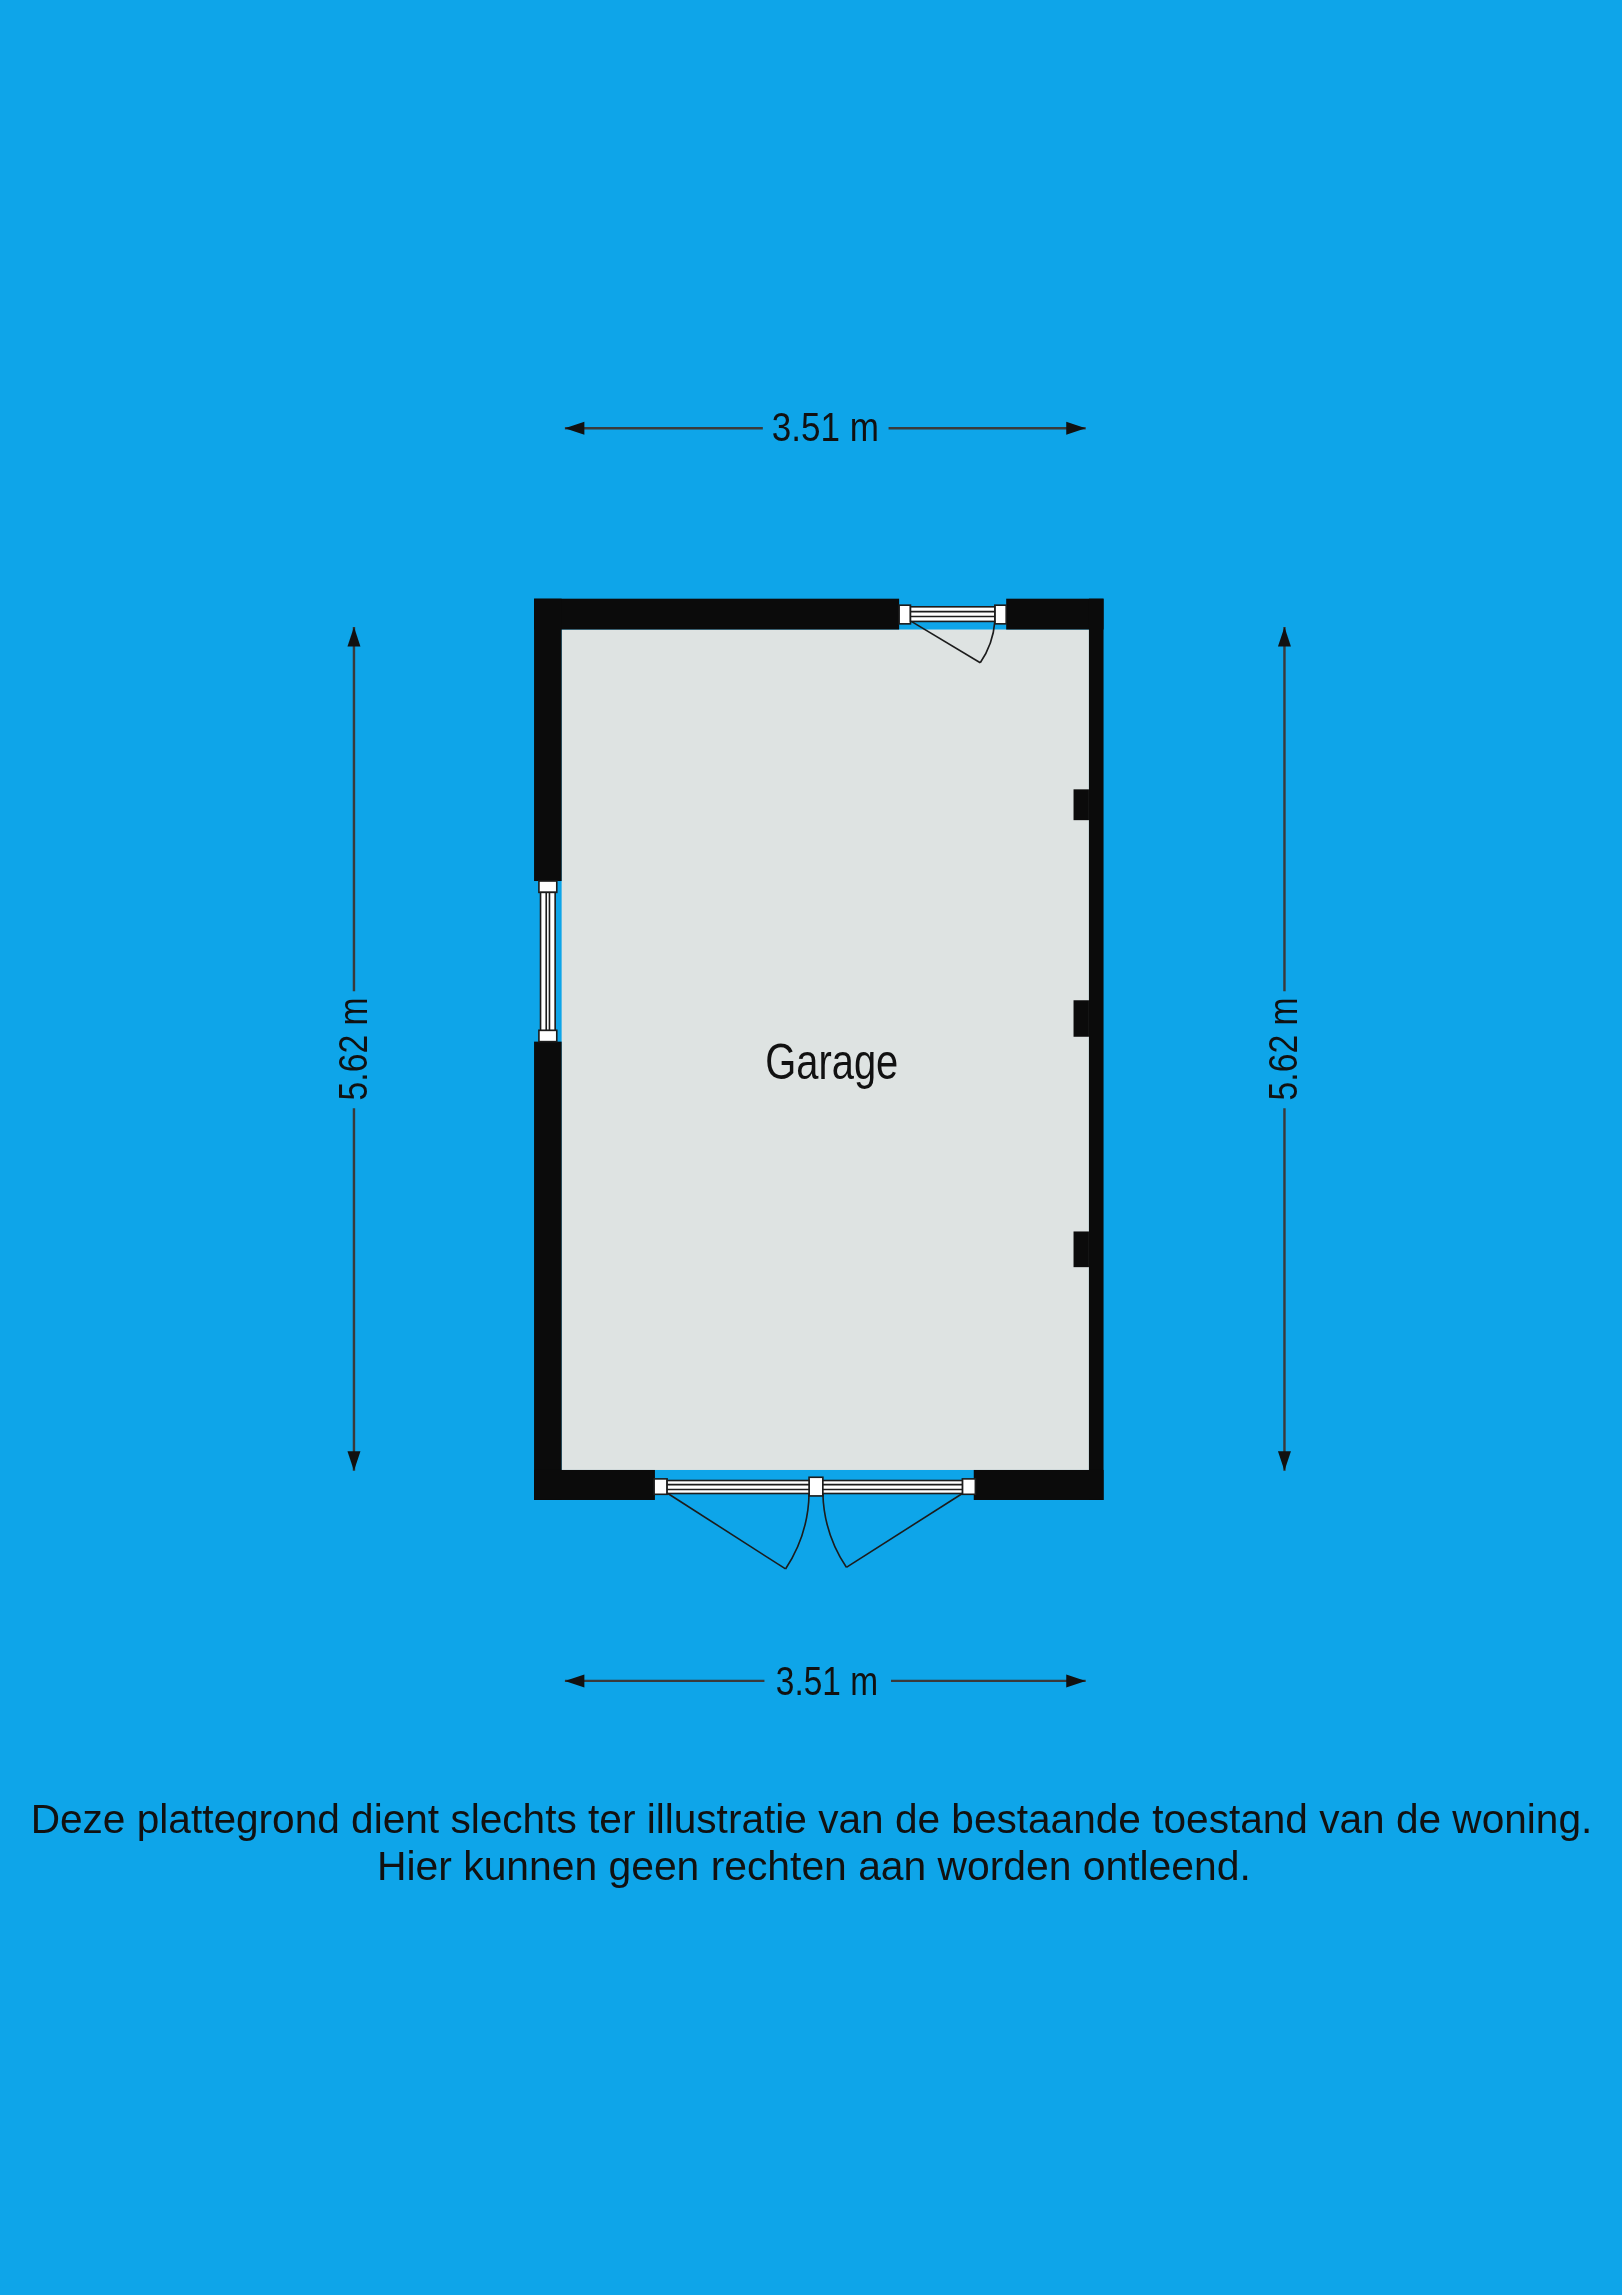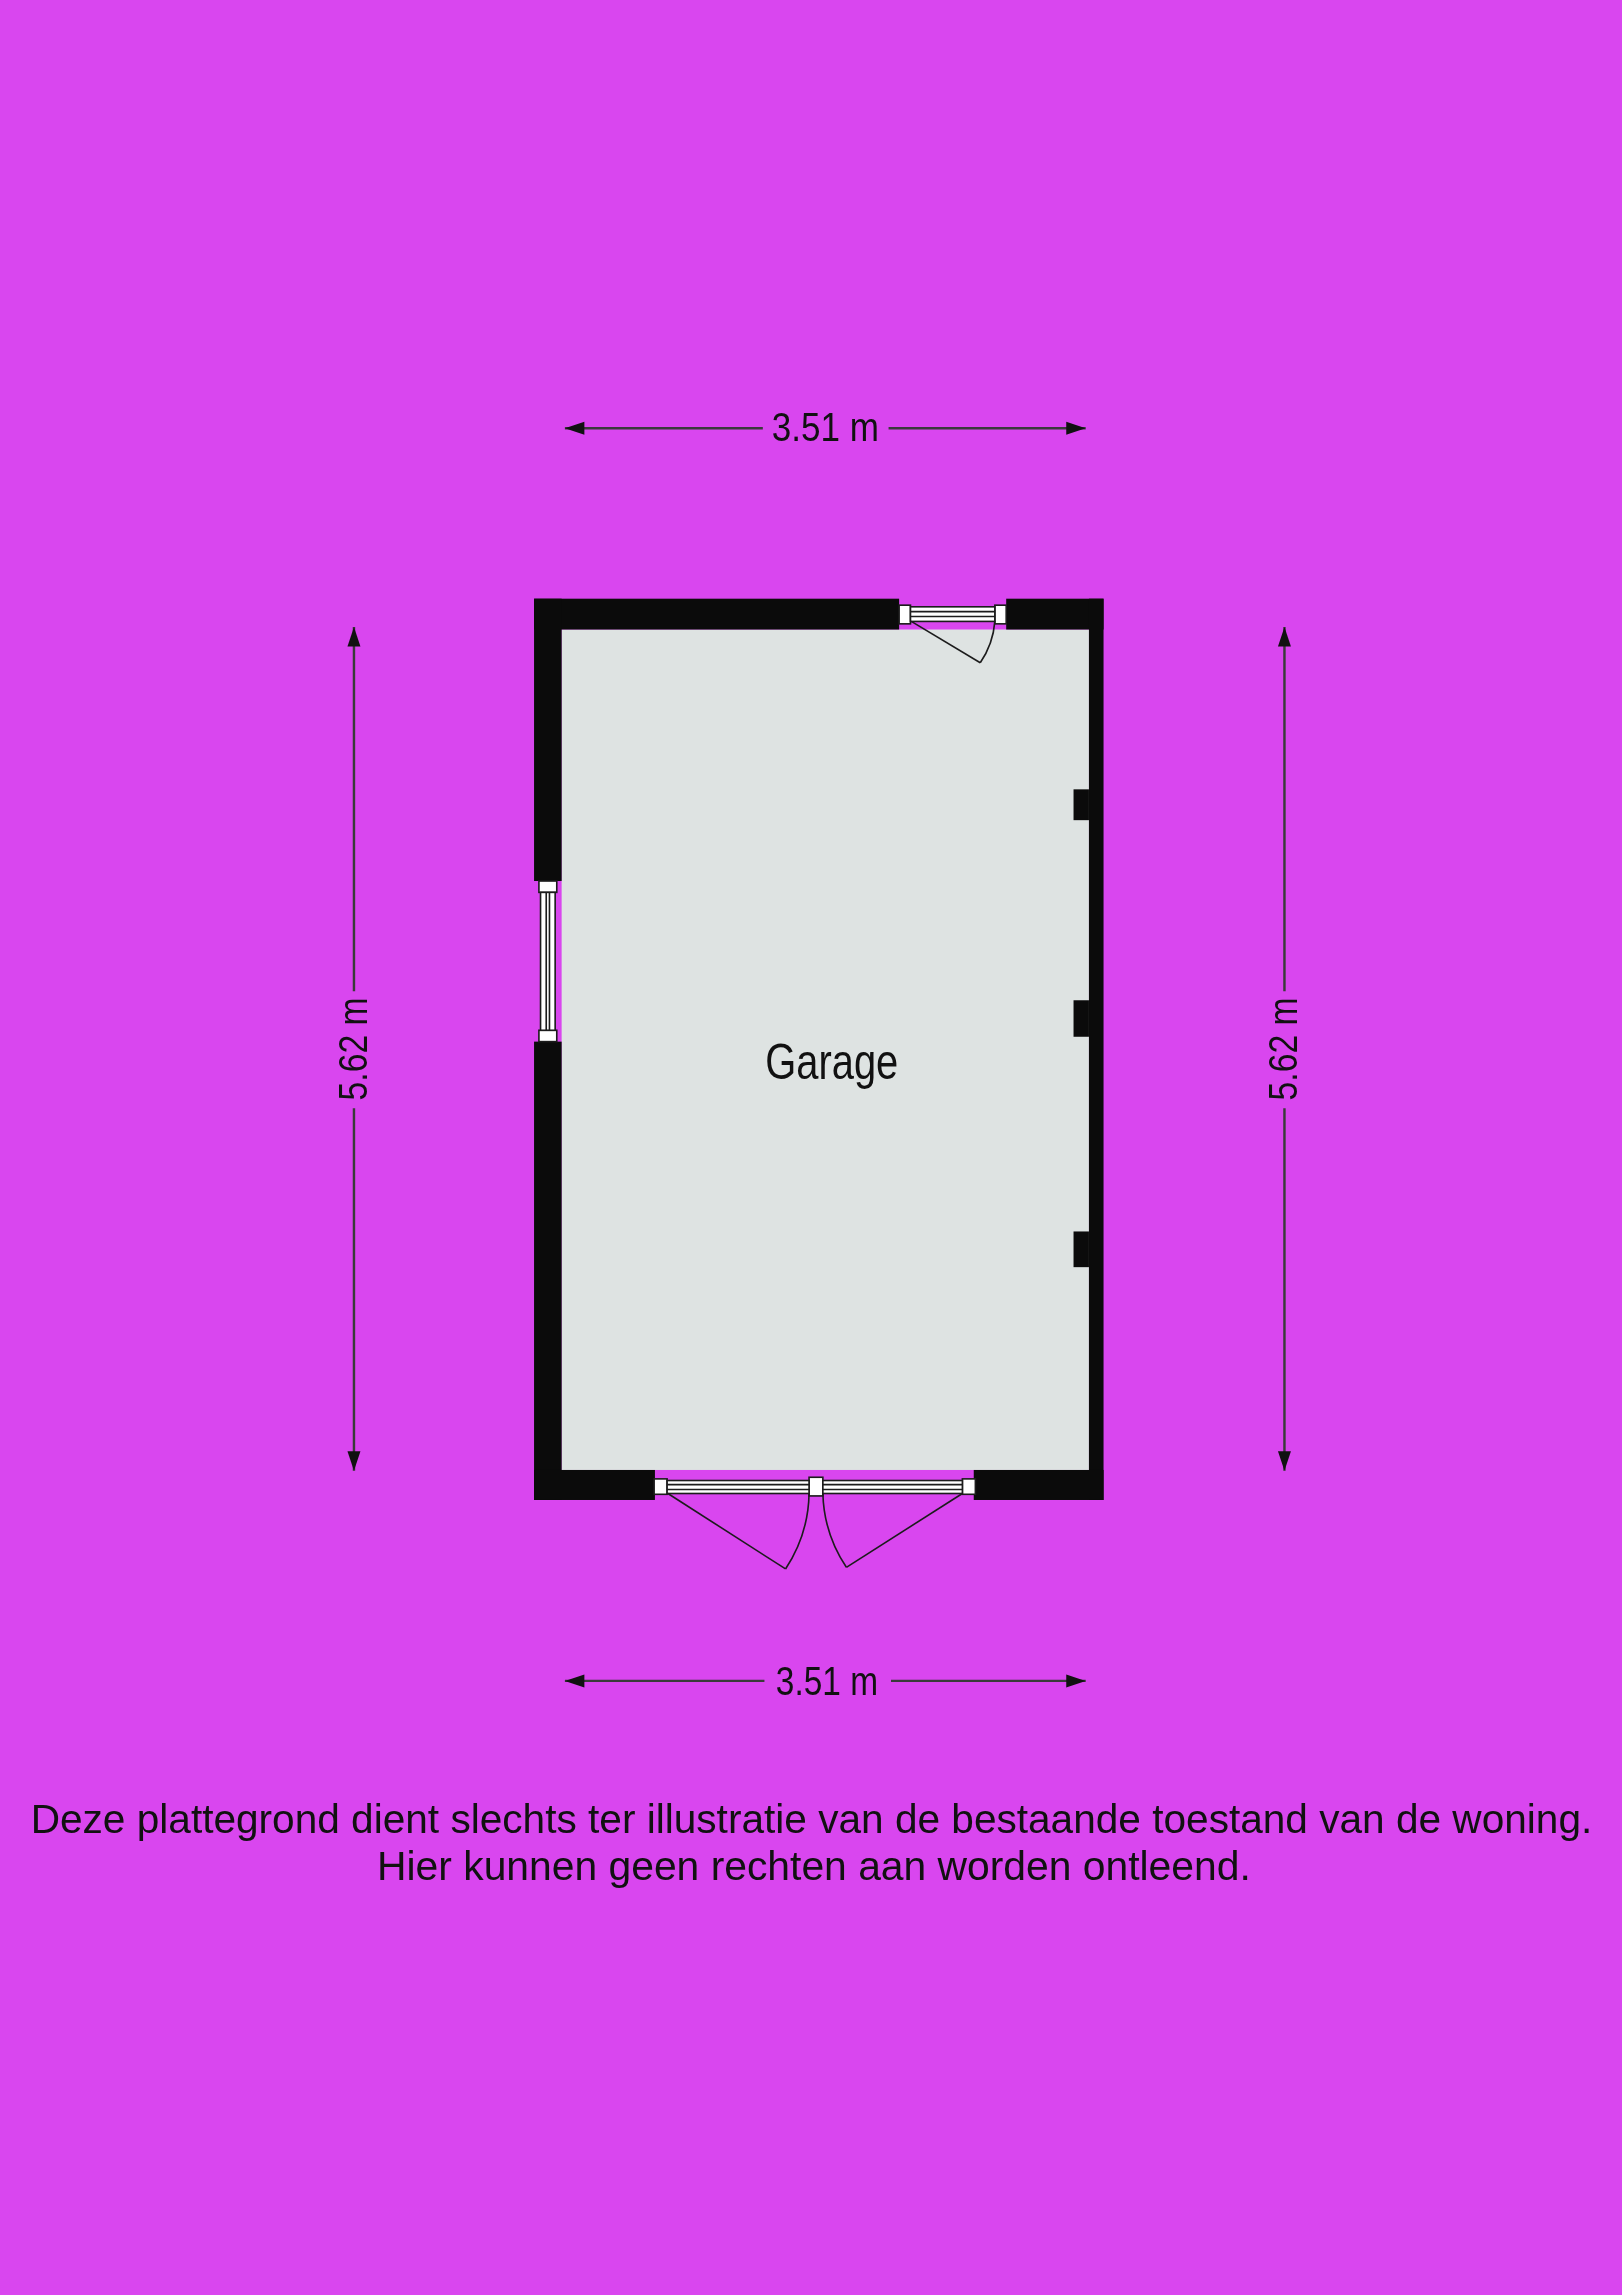--- a/index.html
+++ b/index.html
@@ -7,21 +7,21 @@
     padding: 0;
     background: #ffffff;
     width: 1623px;
     height: 2295px;
     font-family: "Liberation Sans", sans-serif;
   }
   #stage {
     position: relative;
     width: 1623px;
     height: 2295px;
-    background: #d946ef;
+    background: #0ea5e9;
     overflow: hidden;
   }
   svg { display: block; }
   .t-dim  { font-size: 50px; font-family: "Liberation Sans", sans-serif; }
   .t-room { font-size: 62px; font-family: "Liberation Sans", sans-serif; }
   .t-disc { font-size: 51px; font-family: "Liberation Sans", sans-serif; }
   .fixture-fill { fill: #ffffff; }
   .no-fill { fill: none; }
   .dimline { stroke-width: 3; fill: none; stroke-linecap: butt; }
   .thin { stroke-width: 2; }

